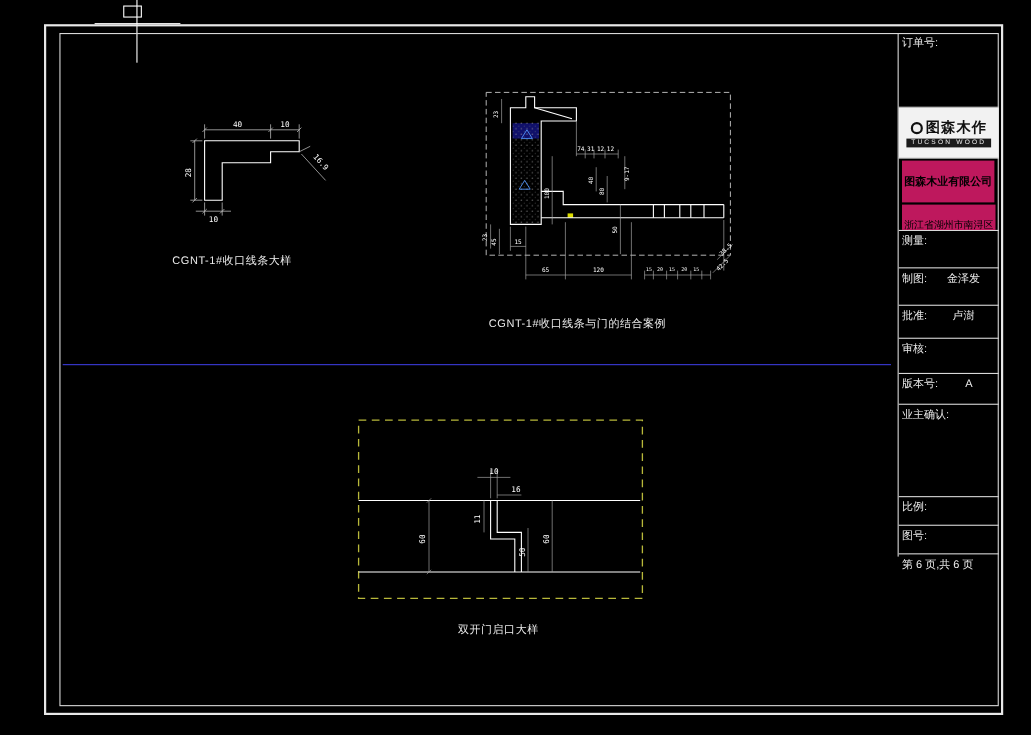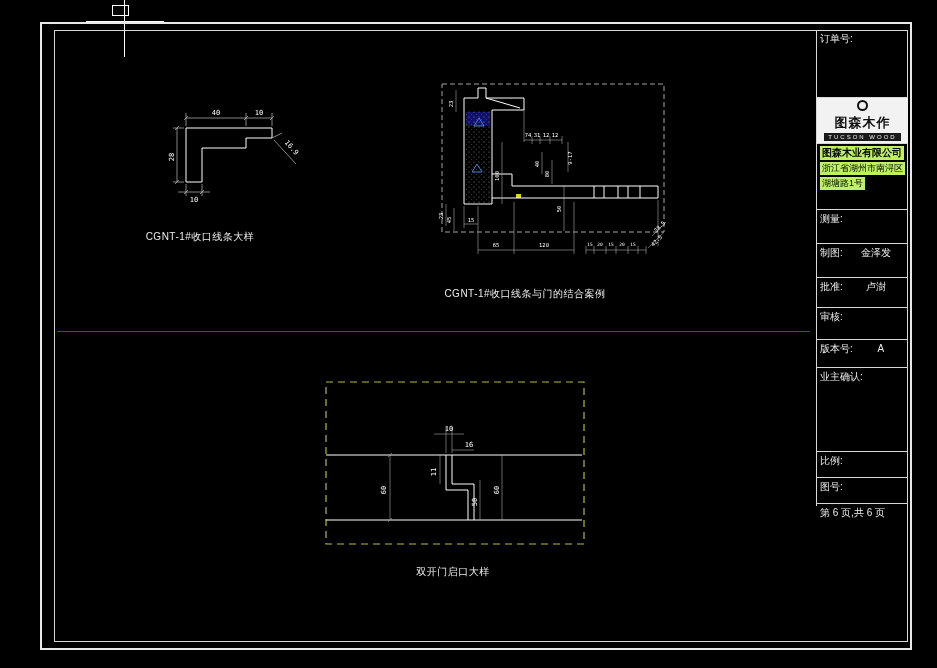--- a/index.html
+++ b/index.html
@@ -18,25 +18,25 @@
   .pickbox { left: 112px; top: 5px; width: 17px; height: 11px; border: 1px solid #fff; }
   .caption { position: absolute; color: #ececec; font-size: 10px; text-align: center; letter-spacing: 0.5px; white-space: nowrap; }
   svg { position: absolute; }
   svg text { font-family: "DejaVu Sans Mono", monospace; }
 
   .tblock { left: 816px; top: 30px; width: 92px; height: 476px; border-left: 1px solid #d8d8d8; color: #ececec; font-size: 10px; }
   .trow { border-bottom: 1px solid #d8d8d8; padding: 2px 3px; overflow: hidden; position: relative; }
   .trow:last-child { border-bottom: none; }
   .tlabel { font-size: 10px; }
   .logo-box { background: #f2f2f2; color: #111; display: flex; flex-direction: column; align-items: center; justify-content: center; padding: 1px; }
-  .logo-row { display: flex; align-items: center; gap: 3px; flex-direction: column; }
+  .logo-row { display: flex; align-items: center; gap: 3px; }
   .logo-seal { width: 11px; height: 11px; border: 2px solid #111; border-radius: 50%; }
   .logo-cn { font-weight: bold; font-size: 13px; letter-spacing: 1px; }
   .logo-en { font-size: 6px; letter-spacing: 2px; background: #1a1a1a; color: #eee; padding: 1px 4px; margin-top: 1px; }
-  .hl { background: #bef264; color: #000; display: inline-block; padding: 0 2px; }
+  .hl { background: #be185d; color: #000; display: inline-block; padding: 12px 2px; }
   .company-name { font-weight: bold; font-size: 10px; margin-bottom: 2px; }
   .company-addr { font-size: 9px; margin-bottom: 2px; }
   .center-val { text-align: center; margin-top: 8px; font-size: 11px; }
   .proj-line { margin-top: 2px; font-size: 9px; }
   .inline-pair { display: flex; gap: 4px; align-items: baseline; }
   .inline-pair .val { flex: 1; text-align: center; }
 </style>
 </head>
 <body>
 
@@ -77,21 +77,21 @@
       <line x1="104" y1="38" x2="114" y2="33"></line>
     </g>
     <g fill="#fff" font-size="7" text-anchor="middle">
       <text x="48" y="15">40</text>
       <text x="91" y="15">10</text>
       <text x="6" y="57" transform="rotate(-90 6 57)">28</text>
       <text x="26" y="102">10</text>
       <text x="122" y="49" transform="rotate(48 122 49)">16.9</text>
     </g>
   </svg>
-  <div class="caption" style="left:145px;top:230px;width:110px;">CGNT-1#收口线条大样</div>
+  <div class="caption" style="left:156px;top:230px;width:110px;">CGNT-1#收口线条大样</div>
 
   <svg style="left:428px;top:76px;" width="250" height="195" viewBox="0 0 250 195">
     <defs>
       <pattern id="dots" width="5" height="5" patternUnits="userSpaceOnUse">
         <circle cx="1" cy="1" r="0.5" fill="#999"></circle>
         <circle cx="3.5" cy="3.5" r="0.4" fill="#777"></circle>
       </pattern>
     </defs>
     <rect x="14" y="8" width="222" height="148" fill="none" stroke="#cccccc" stroke-width="0.8" stroke-dasharray="5 3"></rect>
     <rect x="38" y="36" width="24" height="14" fill="#10106a"></rect>

